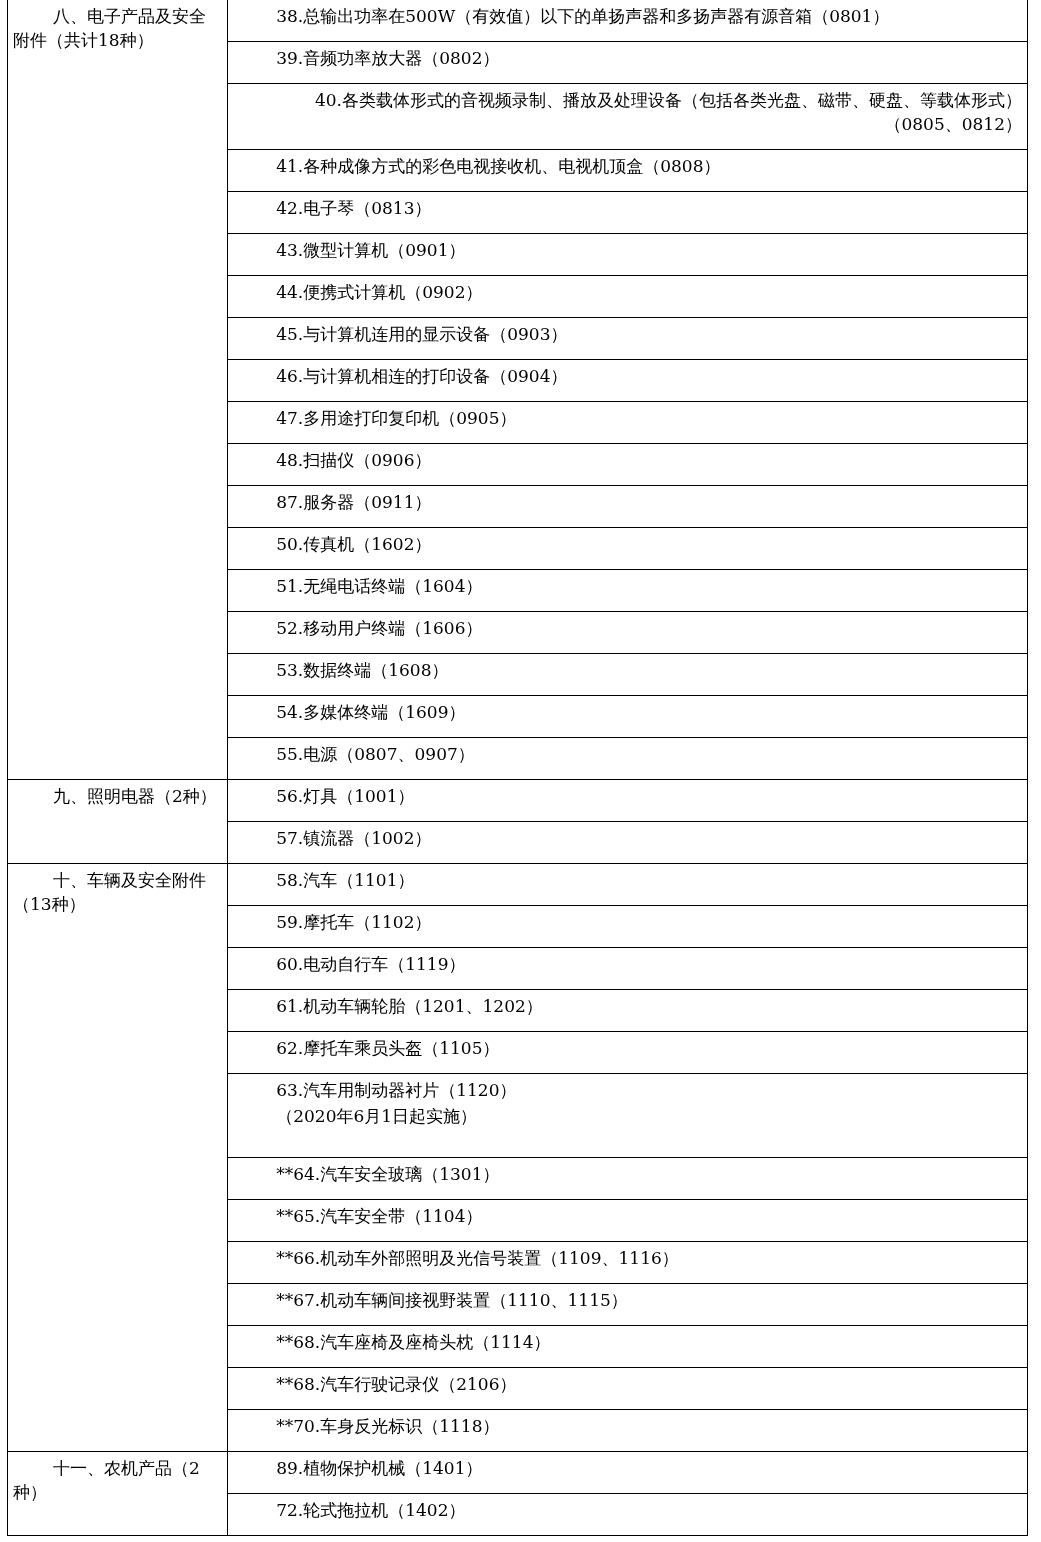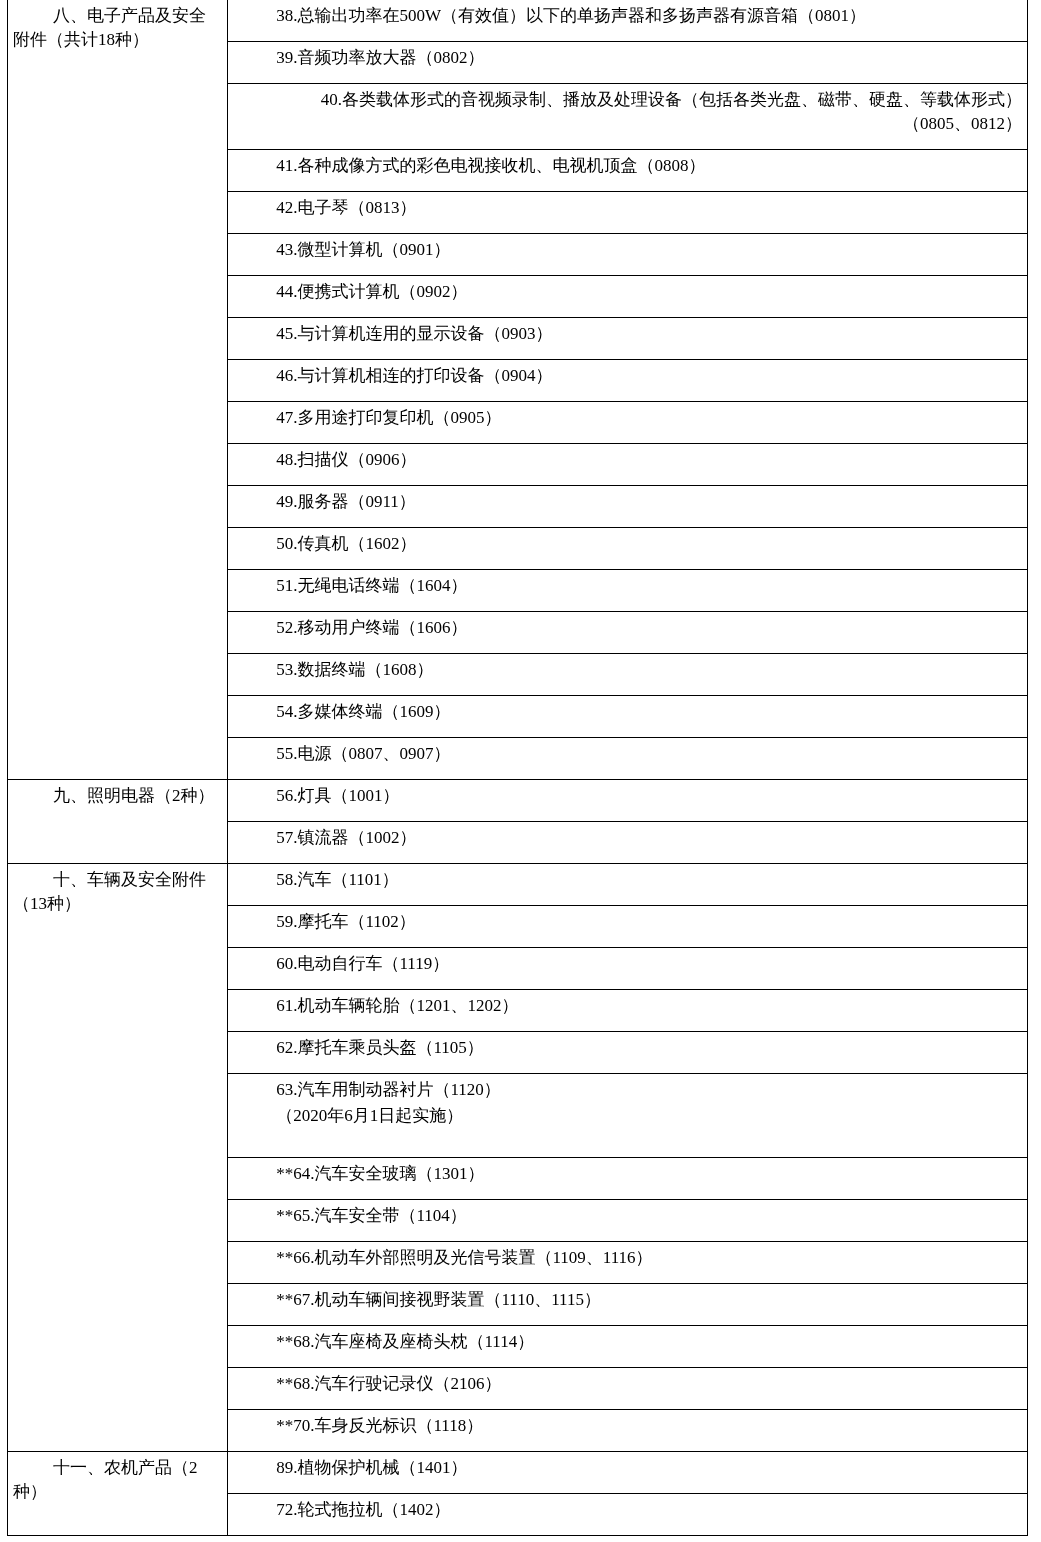--- a/index.html
+++ b/index.html
@@ -1,18 +1,18 @@
 <!DOCTYPE html>
 <html><head>
 <meta charset="utf-8">
 <style>
   html, body { margin: 0; padding: 0; background: #ffffff; }
   body { width: 1041px; height: 1542px; overflow: hidden; position: relative;
          font-family: "DejaVu Serif", "Liberation Serif", serif; color: #000; }
-  table.doc { position: absolute; left: 7px; top: -1px; border-collapse: collapse; table-layout: fixed; width: 1021px; font-family: Liberation Serif, serif; }
+  table.doc { position: absolute; left: 7px; top: -1px; border-collapse: collapse; table-layout: fixed; width: 1021px; }
   table.doc td { border: 1px solid #000; vertical-align: top; font-size: 17px; line-height: 24px; padding: 4px 5px 0 5px; }
   td.cat { width: 209px; text-indent: 40px; }
   td.item { width: 788px; text-indent: 43px; height: 37px; }
   td.item.tall { height: 61px; text-align: right; }
   td.item.tall2 { height: 79px; }
   .sub { display: block; text-indent: 43px; margin-top: 2px; }
 </style>
 </head>
 <body>
 
@@ -46,21 +46,21 @@
       <tr>
         <td class="item"><span>46.与计算机相连的打印设备（0904）</span></td>
       </tr>
       <tr>
         <td class="item"><span>47.多用途打印复印机（0905）</span></td>
       </tr>
       <tr>
         <td class="item"><span>48.扫描仪（0906）</span></td>
       </tr>
       <tr>
-        <td class="item"><span>49.服务器（0911）</span></td>
+        <td class="item"><span>87.服务器（0911）</span></td>
       </tr>
       <tr>
         <td class="item"><span>50.传真机（1602）</span></td>
       </tr>
       <tr>
         <td class="item"><span>51.无绳电话终端（1604）</span></td>
       </tr>
       <tr>
         <td class="item"><span>52.移动用户终端（1606）</span></td>
       </tr>

